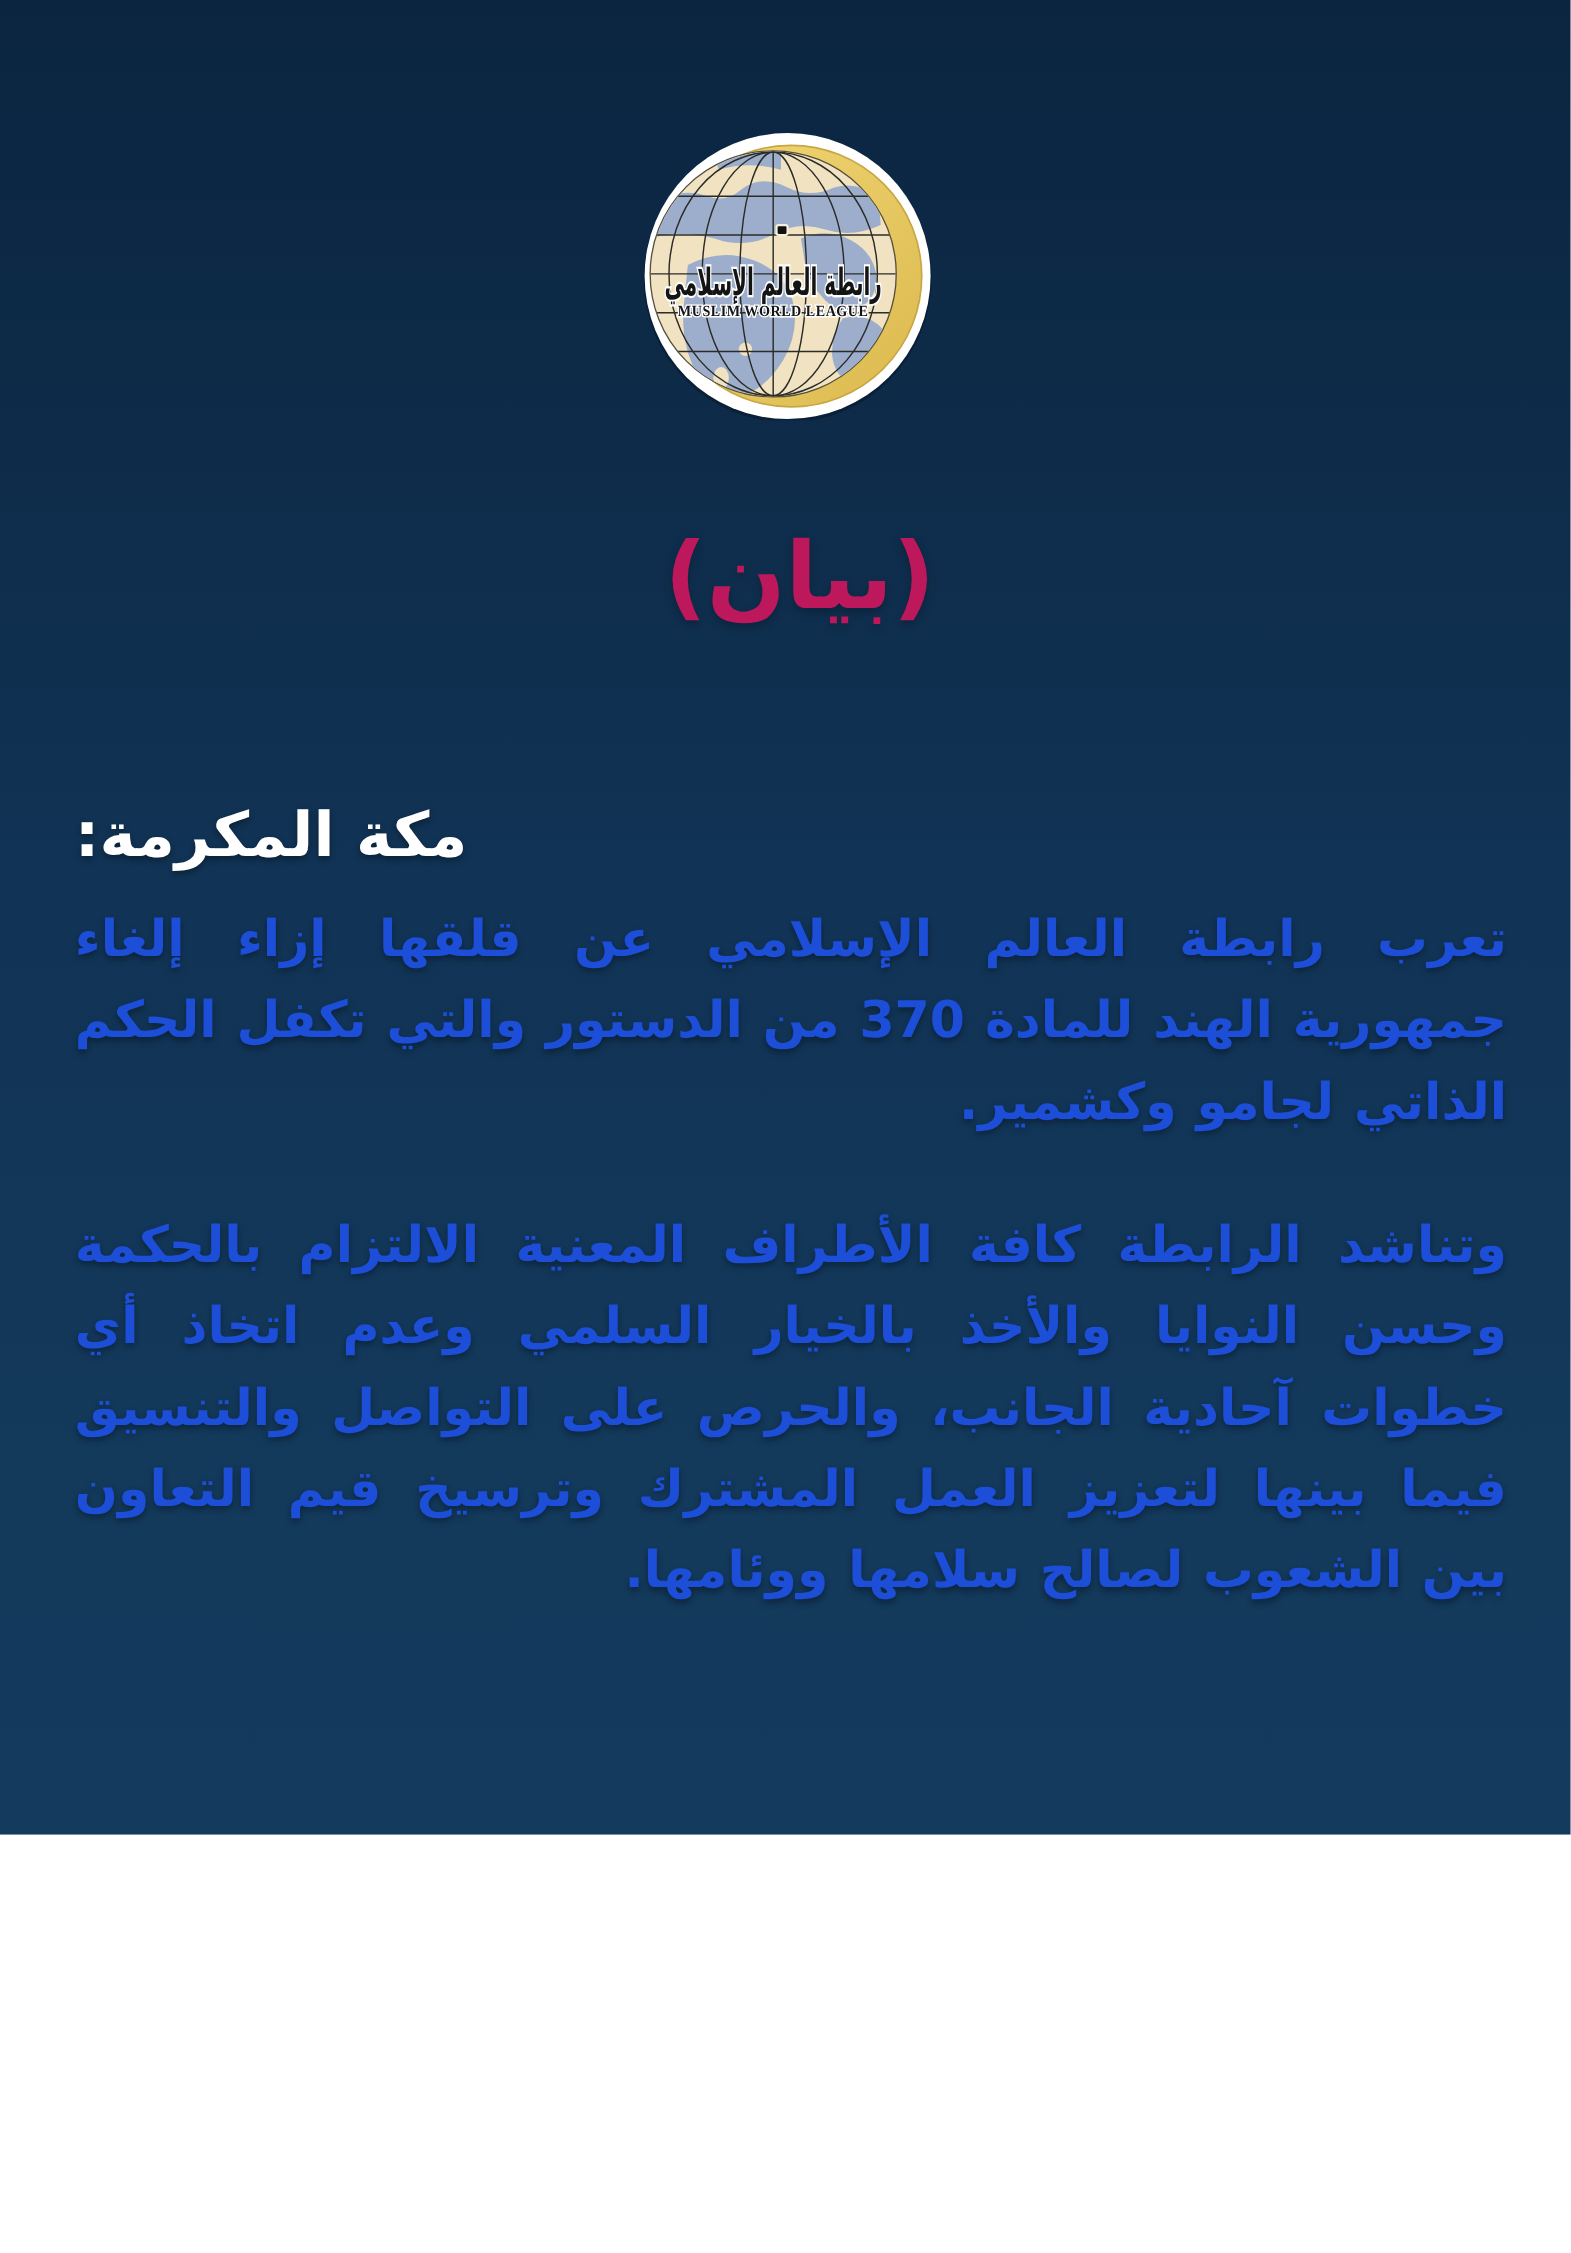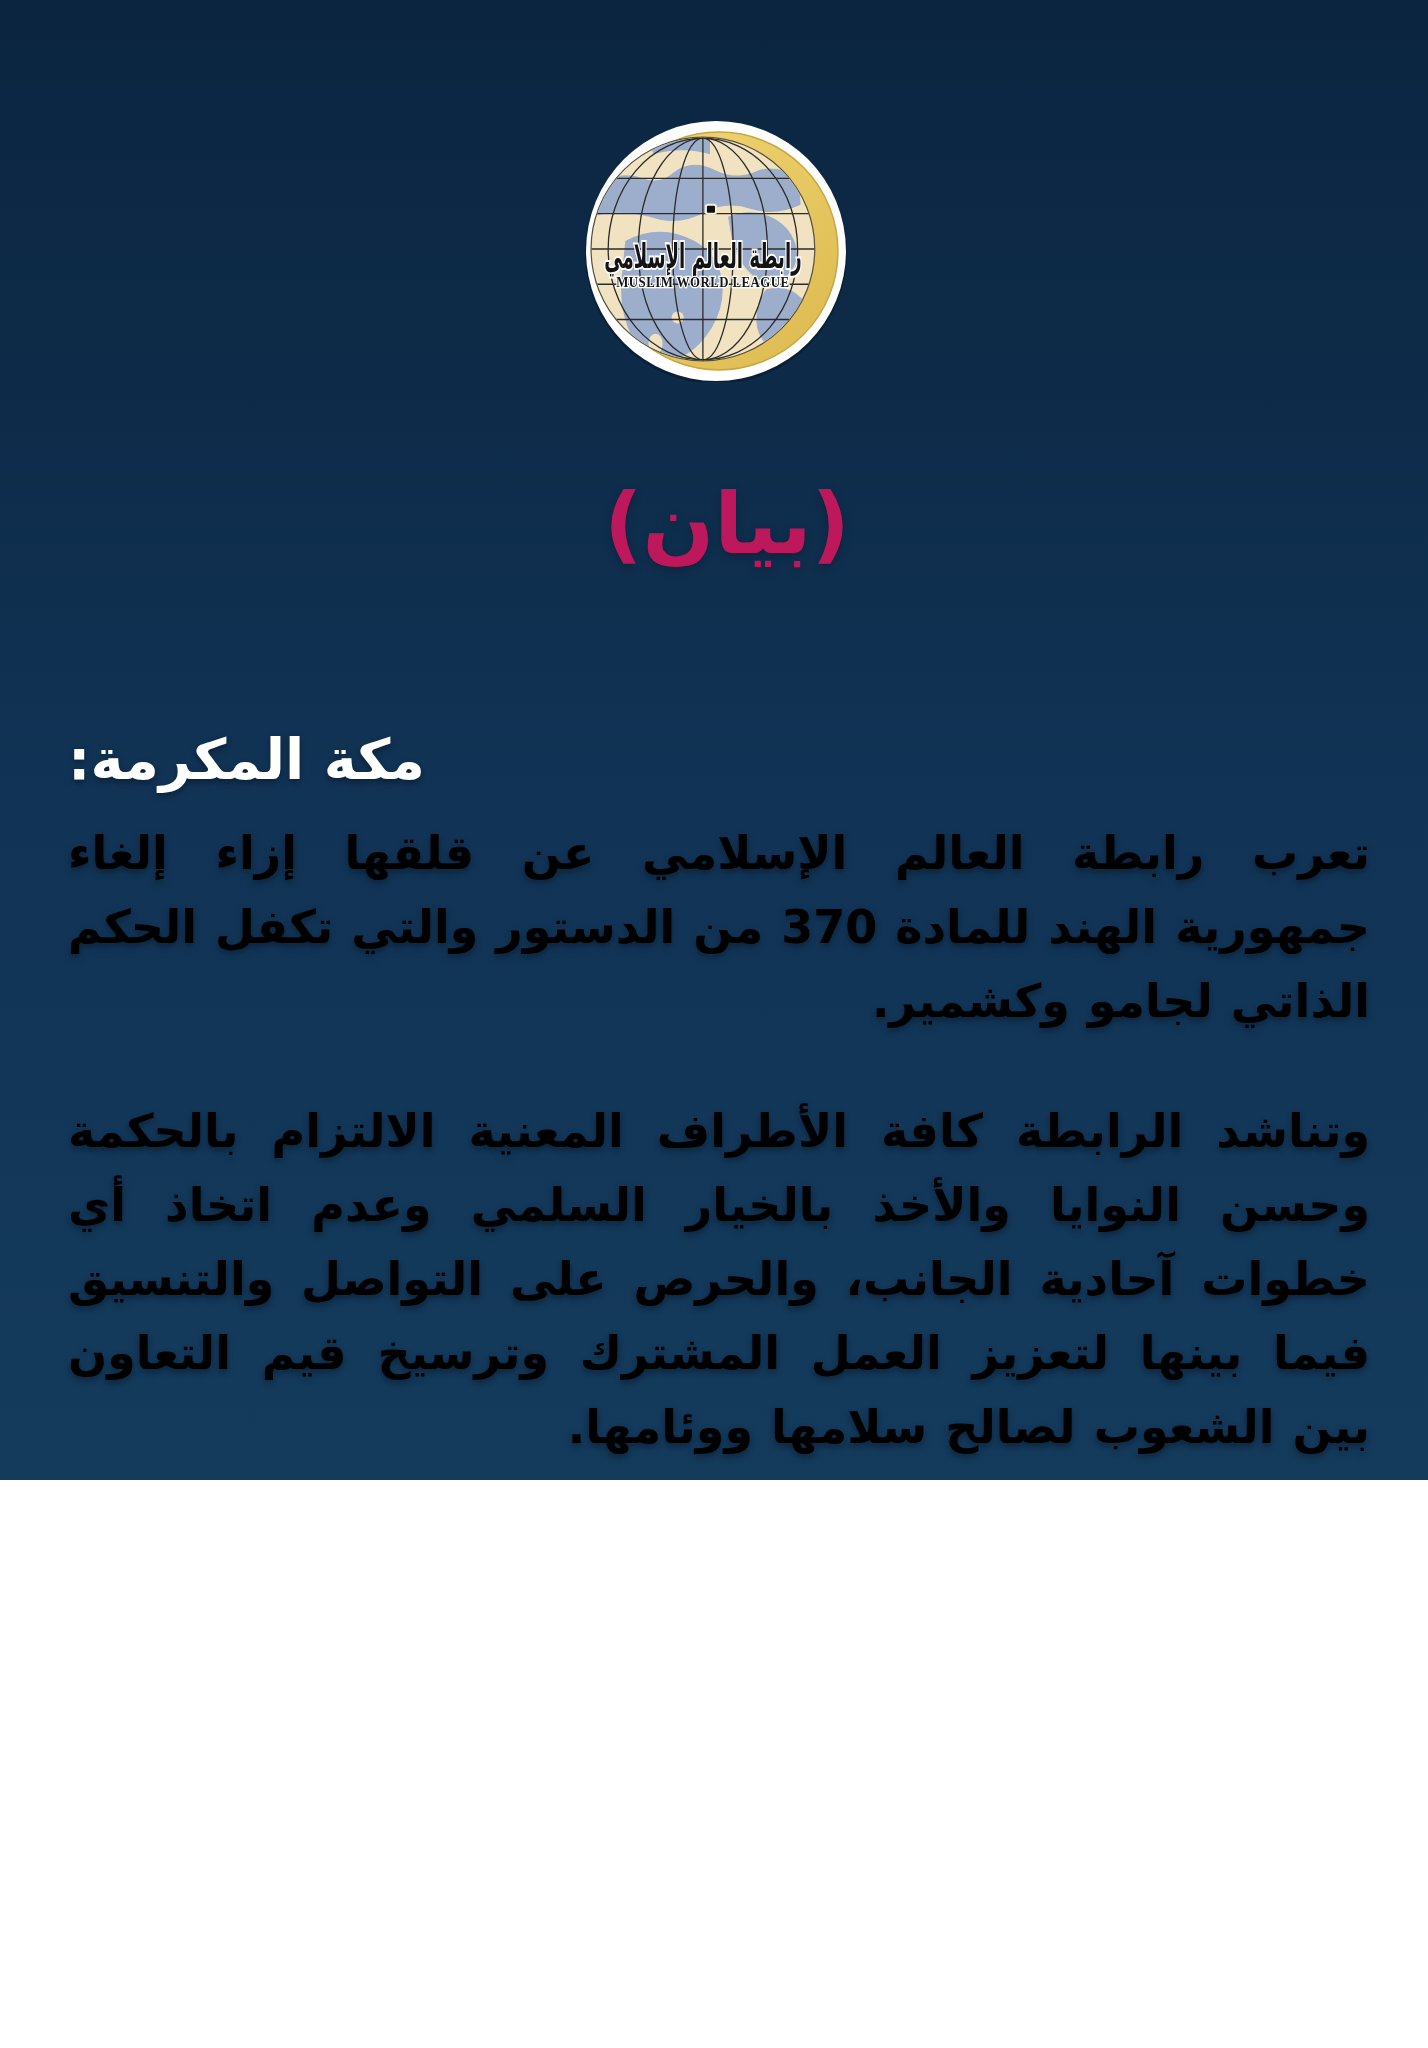--- a/index.html
+++ b/index.html
@@ -1,17 +1,17 @@
 <!DOCTYPE html>
 <html lang="ar"><head>
 <meta charset="utf-8">
 <style>
   html,body{margin:0;padding:0;background:#ffffff;}
   .poster{
-    position:relative;width:1428px;height:1480px;overflow:hidden;background:#ffffff;
+    position:relative;width:1428px;height:1668px;overflow:hidden;background:#ffffff;
     font-family:"DejaVu Sans",sans-serif;
     text-decoration:underline;
   }
   
   .dark-section{
     position:absolute;left:0;top:0;width:1428px;height:1771px;
     background:linear-gradient(180deg,#0b2540 0%,#0d2a47 18%,#113355 45%,#13395b 75%,#143a5d 100%);
   }
   .dark-edge{
     position:absolute;left:0;top:1771px;width:1428px;height:4px;background:#0e2c49;
@@ -30,21 +30,21 @@
   }
   
   .content{
     position:absolute;right:58px;left:68px;top:718px;direction:rtl;
   }
   .city-heading{
     margin:0;font-size:56px;line-height:84px;font-weight:bold;color:#ffffff;
     text-align:left;text-shadow:0 3px 6px rgba(0,0,0,0.35);
   }
   .content p{
-    margin:14px 0 0 0;font-size:46px;line-height:74px;font-weight:bold;color:#000000;
+    margin:14px 0 0 0;font-size:46px;line-height:74px;font-weight:bold;color:#1d4ed8;
     text-align:justify;text-shadow:0 3px 6px rgba(0,0,0,0.35);
     word-spacing:2px;
   }
   .content p + p{margin-top:56px;}
   
   .footer-section{
     position:absolute;left:0;top:1778px;width:1428px;height:270px;background:#404040;
   }
   .footer-row{
     position:absolute;left:0;top:80px;width:1428px;height:56px;

